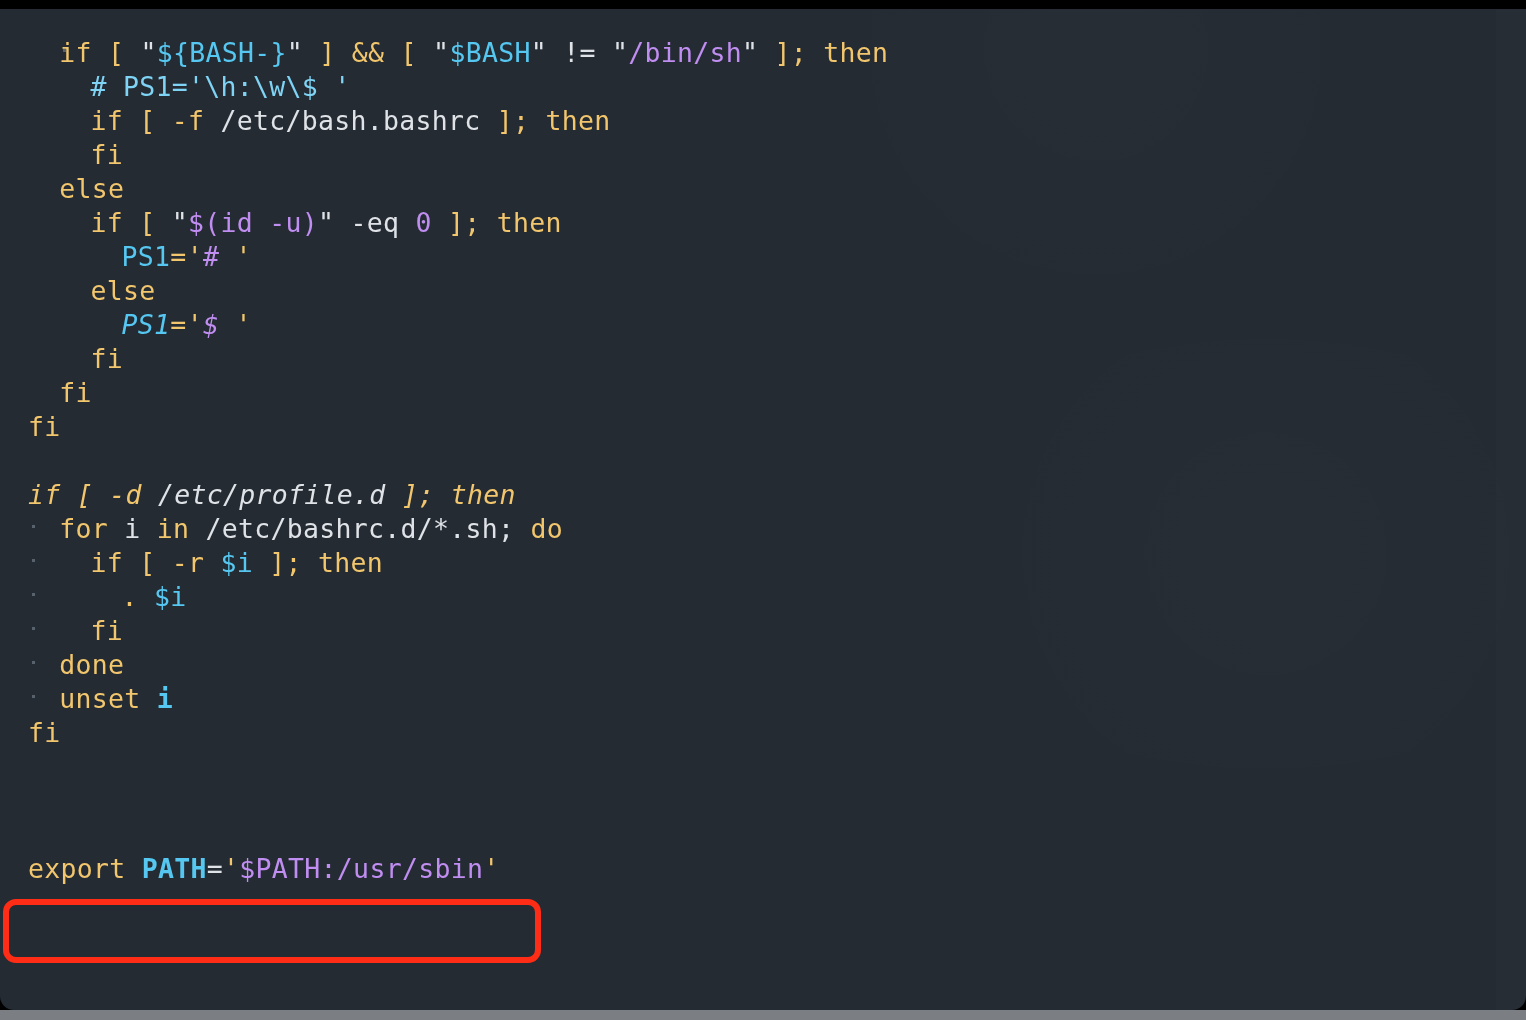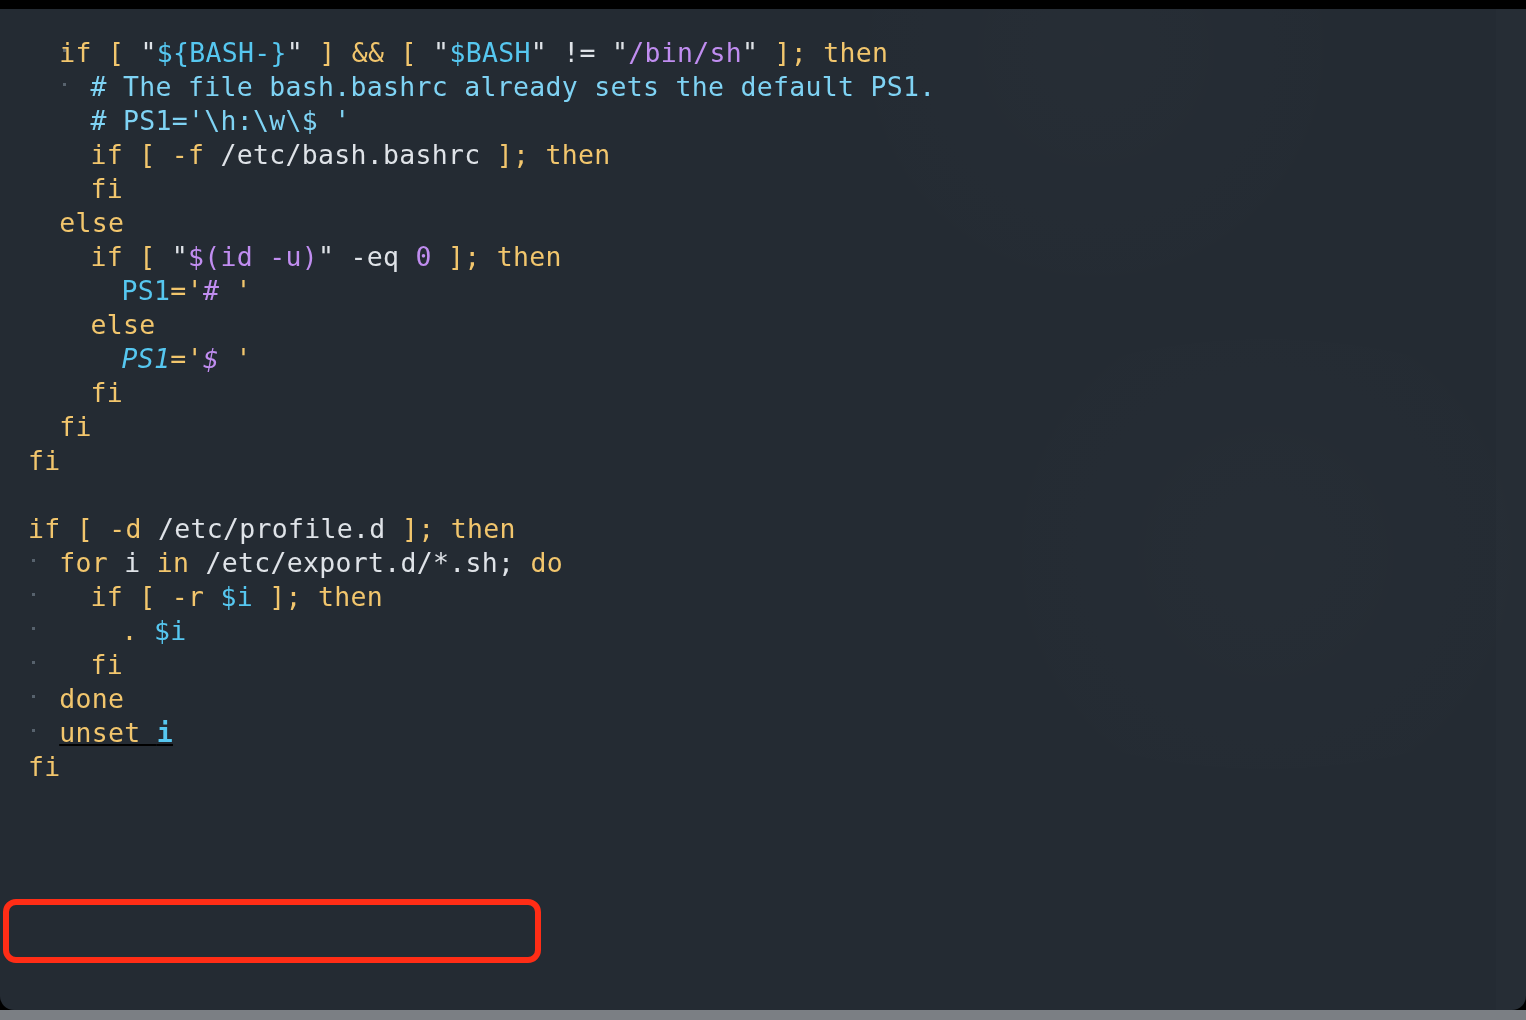--- a/index.html
+++ b/index.html
@@ -153,44 +153,44 @@
   <div id="top-strip"></div>
 
   <div id="terminal">
 
     <div class="blob" id="blob1"></div>
     <div class="blob" id="blob2"></div>
     <div id="edge-band"></div>
 
     <div id="code">
         <div class="line"><span class="guide" style="left: 63.2px;"></span><span style="padding-left: 31.2px;"><span class="kw">if </span><span class="kw">[ </span><span class="pln">"</span><span class="var">${BASH-}</span><span class="pln">"</span><span class="pln"> </span><span class="kw">] </span><span class="kw">&amp;&amp; </span><span class="kw">[ </span><span class="pln">"</span><span class="var">$BASH</span><span class="pln">" </span><span class="pln">!= </span><span class="pln">"</span><span class="str">/bin/sh</span><span class="pln">" </span><span class="kw">];</span><span class="pln"> </span><span class="kw">then</span></span></div>
-        <div class="line"><span class="guide" style="left: 63.2px;"></span><span style="padding-left: 62.4px;"><span class="cmt"># The file bash.bashrc already sets the default PS1.</span></span></div>
         <div class="line"><span style="padding-left: 62.4px;"><span class="cmt"># PS1='\h:\w\$ '</span></span></div>
         <div class="line"><span style="padding-left: 62.4px;"><span class="kw">if </span><span class="kw">[ </span><span class="kw">-f </span><span class="pln">/etc/bash.bashrc </span><span class="kw">];</span><span class="pln"> </span><span class="kw">then</span></span></div>
         <div class="line"><span style="padding-left: 62.4px;"><span class="kw">fi</span></span></div>
         <div class="line"><span style="padding-left: 31.2px;"><span class="kw">else</span></span></div>
         <div class="line"><span style="padding-left: 62.4px;"><span class="kw">if </span><span class="kw">[ </span><span class="pln">"</span><span class="str">$(</span><span class="str">id</span><span class="str"> -u</span><span class="str">)</span><span class="pln">" </span><span class="pln">-eq </span><span class="str">0</span><span class="pln"> </span><span class="kw">];</span><span class="pln"> </span><span class="kw">then</span></span></div>
         <div class="line"><span style="padding-left: 93.6px;"><span class="var">PS1</span><span class="op">=</span><span class="op">'</span><span class="str"># </span><span class="op">'</span></span></div>
         <div class="line"><span style="padding-left: 62.4px;"><span class="kw">else</span></span></div>
         <div class="line"><span style="padding-left: 93.6px; font-style: italic;"><span class="var">PS1</span><span class="op">=</span><span class="op">'</span><span class="str">$ </span><span class="op">'</span></span></div>
         <div class="line"><span style="padding-left: 62.4px;"><span class="kw">fi</span></span></div>
         <div class="line"><span style="padding-left: 31.2px;"><span class="kw">fi</span></span></div>
         <div class="line"><span style="padding-left: 0px;"><span class="kw">fi</span></span></div>
         <div class="line"><span style="padding-left: 0px;"></span></div>
-        <div class="line"><span style="padding-left: 0px;"><span class="kw">if </span><span class="kw">[ </span><span class="kw">-d </span><span class="pln">/etc/profile.d </span><span class="kw">];</span><span class="pln"> </span><span class="kw">then</span></span></div>
-        <div class="line"><span class="guide" style="left: 32px;"></span><span style="padding-left: 31.2px;"><span class="kw">for </span><span class="pln">i </span><span class="kw">in </span><span class="pln">/etc/export.d/*.sh;</span><span class="pln"> </span><span class="kw">do</span></span></div>
+        <div class="line"><span style="padding-left: 0px; font-style: italic;"><span class="kw">if </span><span class="kw">[ </span><span class="kw">-d </span><span class="pln">/etc/profile.d </span><span class="kw">];</span><span class="pln"> </span><span class="kw">then</span></span></div>
+        <div class="line"><span class="guide" style="left: 32px;"></span><span style="padding-left: 31.2px;"><span class="kw">for </span><span class="pln">i </span><span class="kw">in </span><span class="pln">/etc/bashrc.d/*.sh;</span><span class="pln"> </span><span class="kw">do</span></span></div>
         <div class="line"><span class="guide" style="left: 32px;"></span><span style="padding-left: 62.4px;"><span class="kw">if </span><span class="kw">[ </span><span class="kw">-r </span><span class="var">$i</span><span class="pln"> </span><span class="kw">];</span><span class="pln"> </span><span class="kw">then</span></span></div>
         <div class="line"><span class="guide" style="left: 32px;"></span><span style="padding-left: 93.6px;"><span class="kw">. </span><span class="var">$i</span></span></div>
         <div class="line"><span class="guide" style="left: 32px;"></span><span style="padding-left: 62.4px;"><span class="kw">fi</span></span></div>
         <div class="line"><span class="guide" style="left: 32px;"></span><span style="padding-left: 31.2px;"><span class="kw">done</span></span></div>
-        <div class="line"><span class="guide" style="left: 32px;"></span><span style="padding-left: 31.2px; text-decoration: underline;"><span class="kw">unset </span><span class="varb">i</span></span></div>
+        <div class="line"><span class="guide" style="left: 32px;"></span><span style="padding-left: 31.2px;"><span class="kw">unset </span><span class="varb">i</span></span></div>
         <div class="line"><span style="padding-left: 0px;"><span class="kw">fi</span></span></div>
         <div class="line"><span style="padding-left: 0px;"></span></div>
         <div class="line"><span style="padding-left: 0px;"></span></div>
         <div class="line"><span style="padding-left: 0px;"></span></div>
+        <div class="line"><span style="padding-left: 0px;"><span class="kw">export </span><span class="varb">PATH</span><span class="pln">=</span><span class="op">'</span><span class="str">$PATH:/usr/sbin</span><span class="op">'</span></span></div>
       </div>
 
     <div id="highlight-box"></div>
 
     <div id="statusline">
       <span id="status-mode">-- INSERT --</span>
       
       
     </div>
 

